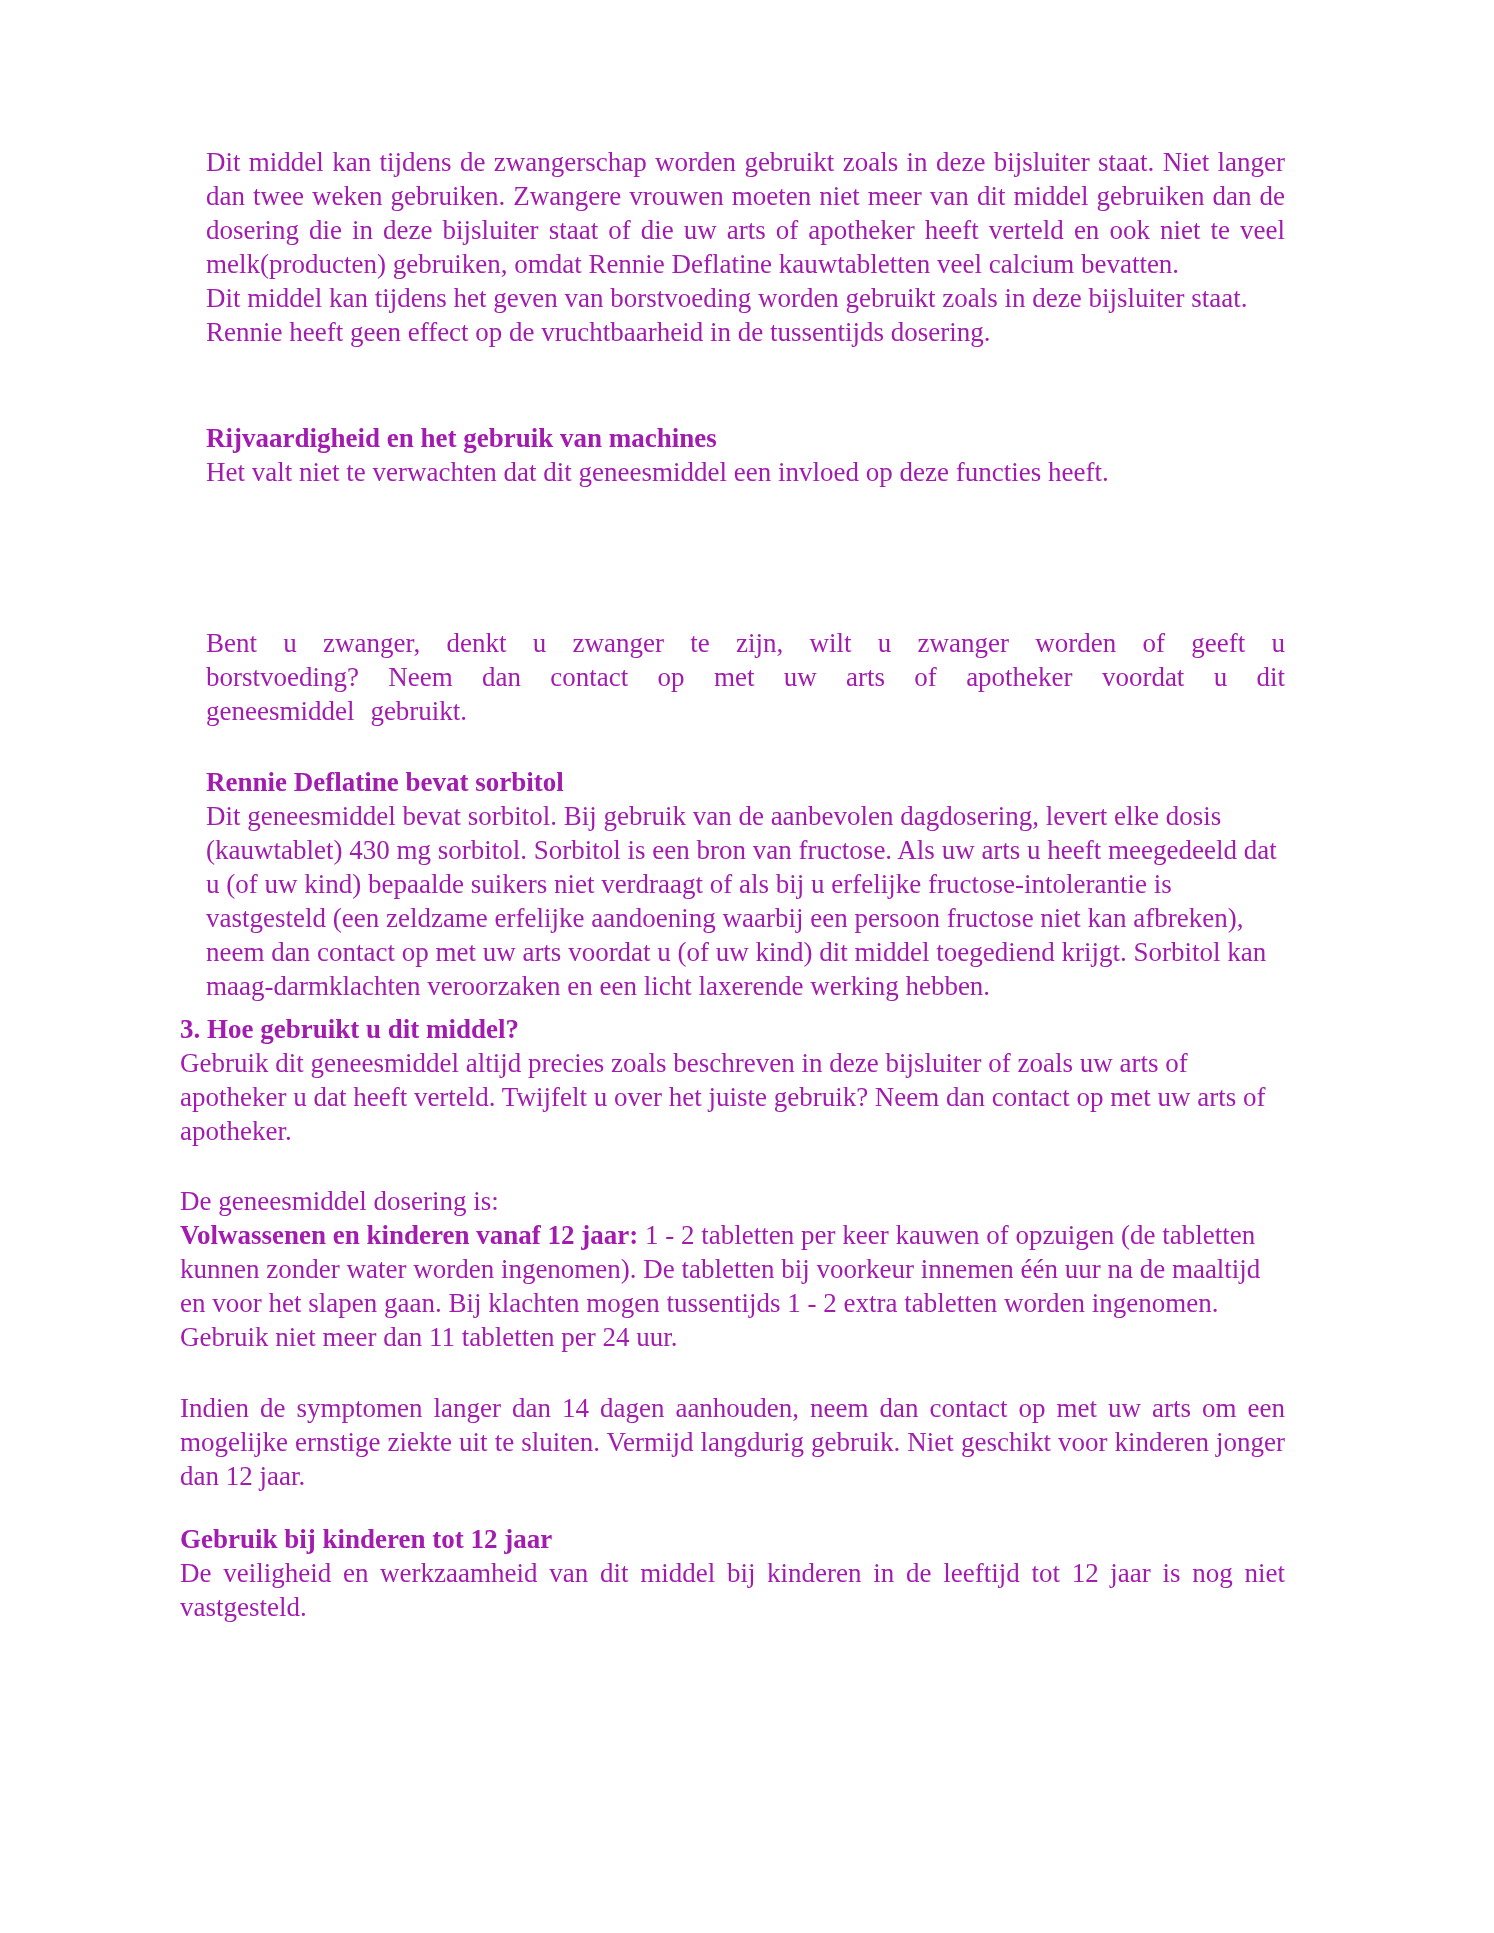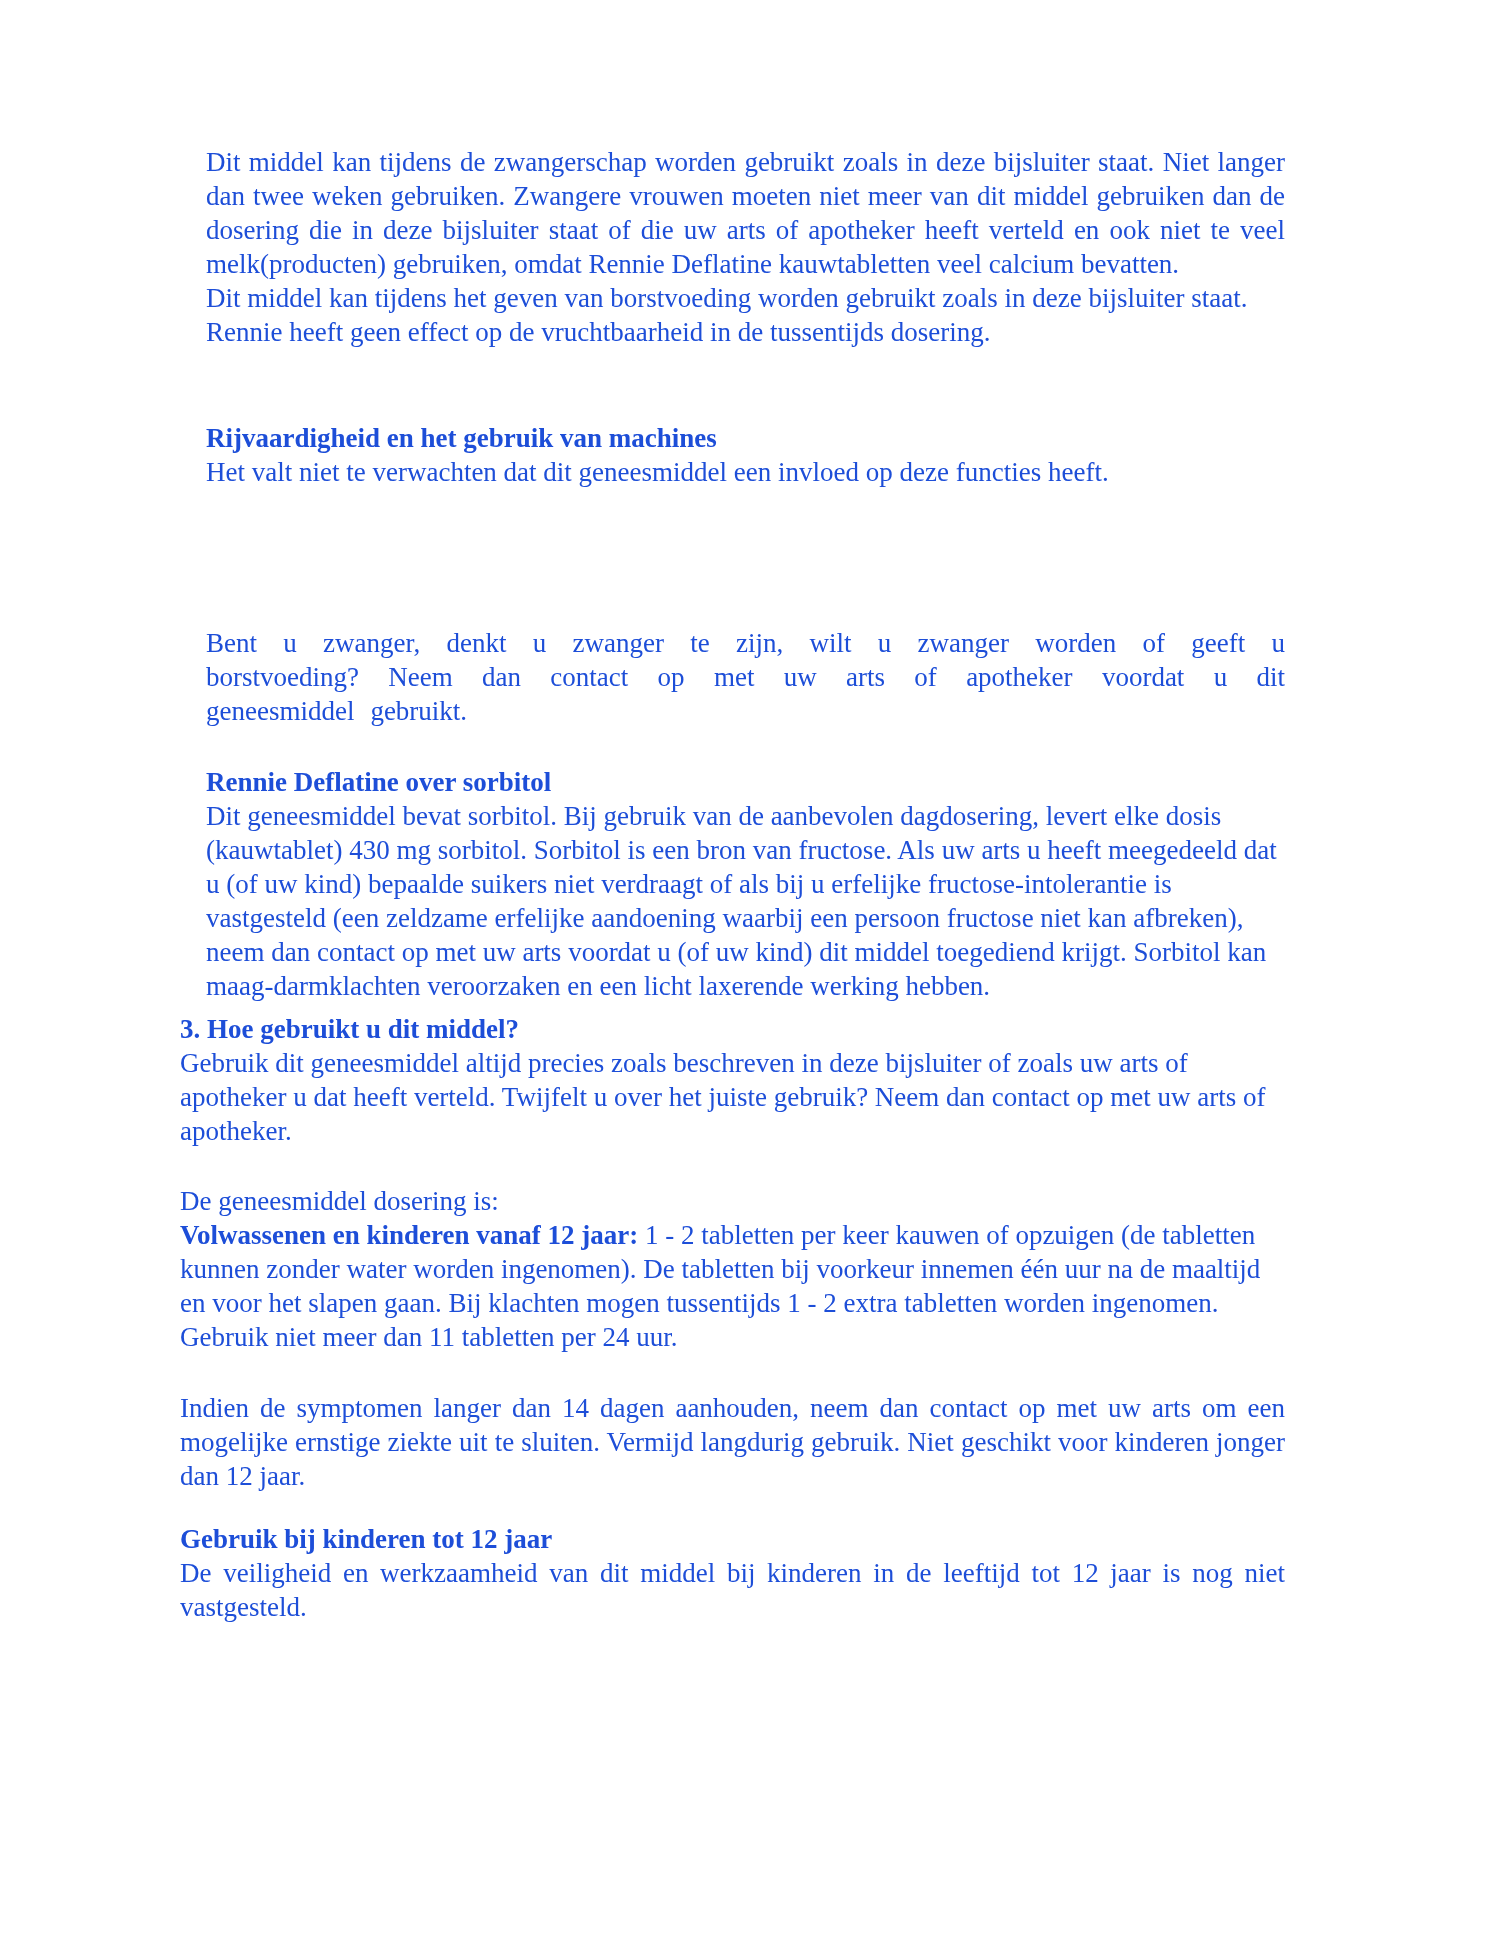--- a/index.html
+++ b/index.html
@@ -9,21 +9,21 @@
   }
   .page {
     position: relative;
     width: 1494px;
     height: 1933px;
     background: #ffffff;
     overflow: hidden;
     font-family: "Liberation Serif", "DejaVu Serif", serif;
     font-size: 27px;
     line-height: 34px;
-    color: #1d4ed8;
+    color: #a21caf;
   }
   .content {
     position: absolute;
     left: 180px;
     top: 145px;
     width: 1105px;
   }
   .content p, .content h3 {
     margin: 0;
     padding: 0;
@@ -58,21 +58,21 @@
     <div class="indent mt-driving">
       <h3>Rijvaardigheid en het gebruik van machines</h3>
       <p>Het valt niet te verwachten dat dit geneesmiddel een invloed op deze functies heeft.</p>
     </div>
 
     <div class="indent mt-bent">
       <p class="spread">Bent u zwanger, denkt u zwanger te zijn, wilt u zwanger worden of geeft u borstvoeding? Neem dan contact op met uw arts of apotheker voordat u dit geneesmiddel gebruikt.</p>
     </div>
 
     <div class="indent mt-sorbitol">
-      <h3>Rennie Deflatine over sorbitol</h3>
+      <h3>Rennie Deflatine bevat sorbitol</h3>
       <p>Dit geneesmiddel bevat sorbitol. Bij gebruik van de aanbevolen dagdosering, levert elke dosis (kauwtablet) 430 mg sorbitol. Sorbitol is een bron van fructose. Als uw arts u heeft meegedeeld dat u (of uw kind) bepaalde suikers niet verdraagt of als bij u erfelijke fructose-intolerantie is vastgesteld (een zeldzame erfelijke aandoening waarbij een persoon fructose niet kan afbreken), neem dan contact op met uw arts voordat u (of uw kind) dit middel toegediend krijgt. Sorbitol kan maag-darmklachten veroorzaken en een licht laxerende werking hebben.</p>
     </div>
 
     <div class="mt-sec3">
       <h3>3. Hoe gebruikt u dit middel?</h3>
       <p>Gebruik dit geneesmiddel altijd precies zoals beschreven in deze bijsluiter of zoals uw arts of apotheker u dat heeft verteld. Twijfelt u over het juiste gebruik? Neem dan contact op met uw arts of apotheker.</p>
     </div>
 
     <div class="mt-dosering">
       <p>De geneesmiddel dosering is:</p>

